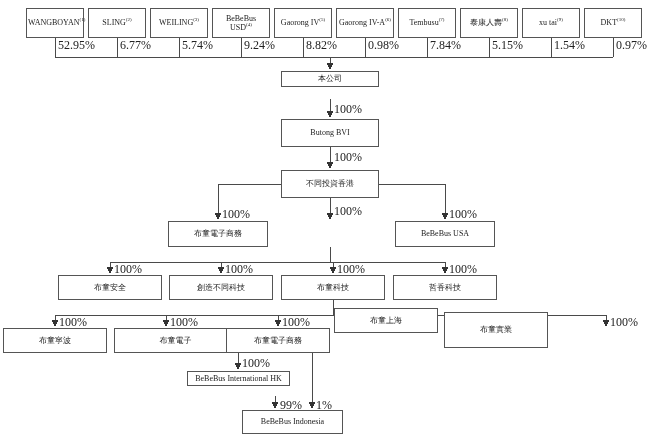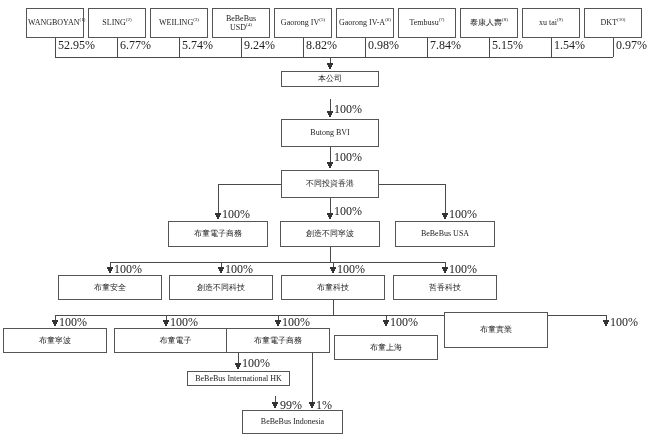--- a/index.html
+++ b/index.html
@@ -112,23 +112,20 @@
   <div class="node" style="left:281px;top:170px;width:98px;height:28px">
       <div class="nl">不同投資香港</div>
     </div>
 
   <span class="pct" style="left:222px;top:208px">100%</span>
   <span class="pct" style="left:334px;top:205px">100%</span>
   <span class="pct" style="left:449px;top:208px">100%</span>
   <div class="node" style="left:168px;top:221px;width:100px;height:26px">
       <div class="nl">布童電子商務</div>
     </div>
-  <div class="node" style="left:280px;top:221px;width:100px;height:26px">
-      <div class="nl">創造不同寧波</div>
-    </div>
   <div class="node" style="left:395px;top:221px;width:100px;height:26px">
       <div class="nl">BeBeBus USA</div>
     </div>
 
   <span class="pct" style="left:114px;top:263px">100%</span>
   <span class="pct" style="left:225px;top:263px">100%</span>
   <span class="pct" style="left:337px;top:263px">100%</span>
   <span class="pct" style="left:449px;top:263px">100%</span>
   <div class="node" style="left:58px;top:275px;width:104px;height:25px">
       <div class="nl">布童安全</div>
@@ -151,21 +148,21 @@
   <span class="pct" style="left:610px;top:316px">100%</span>
   <div class="node" style="left:3px;top:328px;width:104px;height:25px">
       <div class="nl">布童寧波</div>
     </div>
   <div class="node" style="left:114px;top:328px;width:123px;height:25px">
       <div class="nl">布童電子</div>
     </div>
   <div class="node" style="left:226px;top:328px;width:104px;height:25px">
       <div class="nl">布童電子商務</div>
     </div>
-  <div class="node" style="left:334px;top:335px;width:104px;height:25px">
+  <div class="node" style="left:334px;top:308px;width:104px;height:25px">
       <div class="nl">布童上海</div>
     </div>
   <div class="node" style="left:444px;top:312px;width:104px;height:36px">
       <div class="nl">布童實業</div>
     </div>
 
   <span class="pct" style="left:242px;top:357px">100%</span>
   <div class="node" style="left:187px;top:371px;width:103px;height:15px">
       <div class="nl">BeBeBus International HK</div>
     </div>

